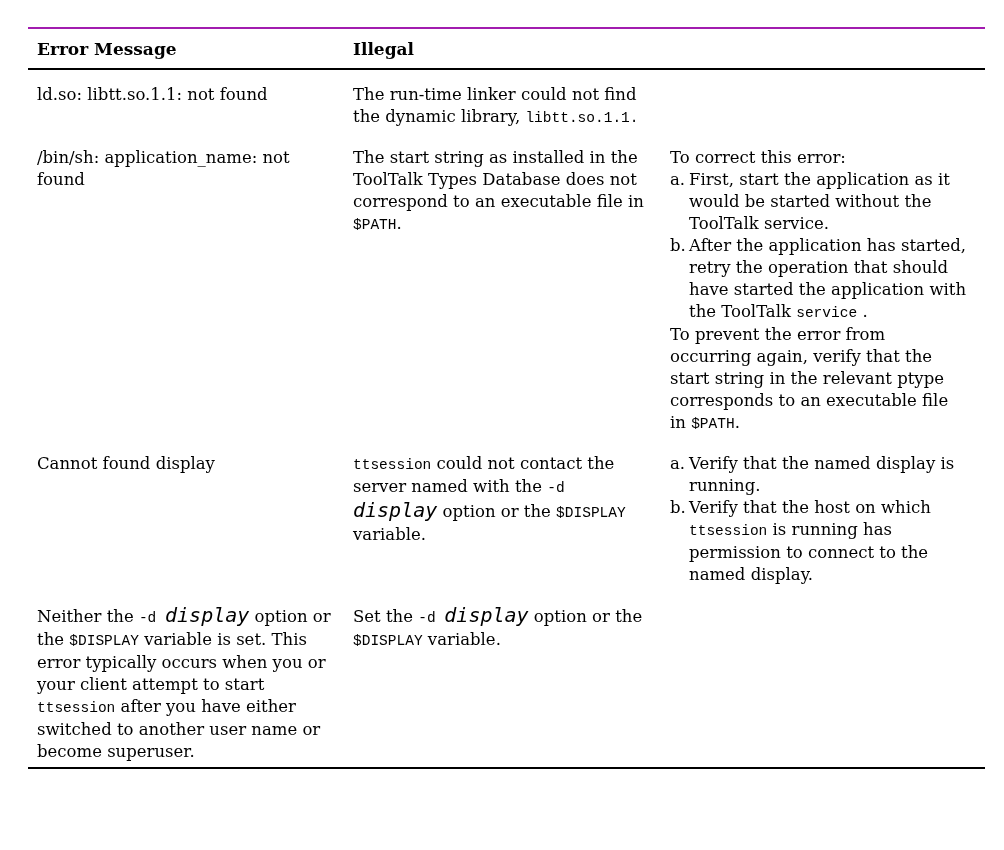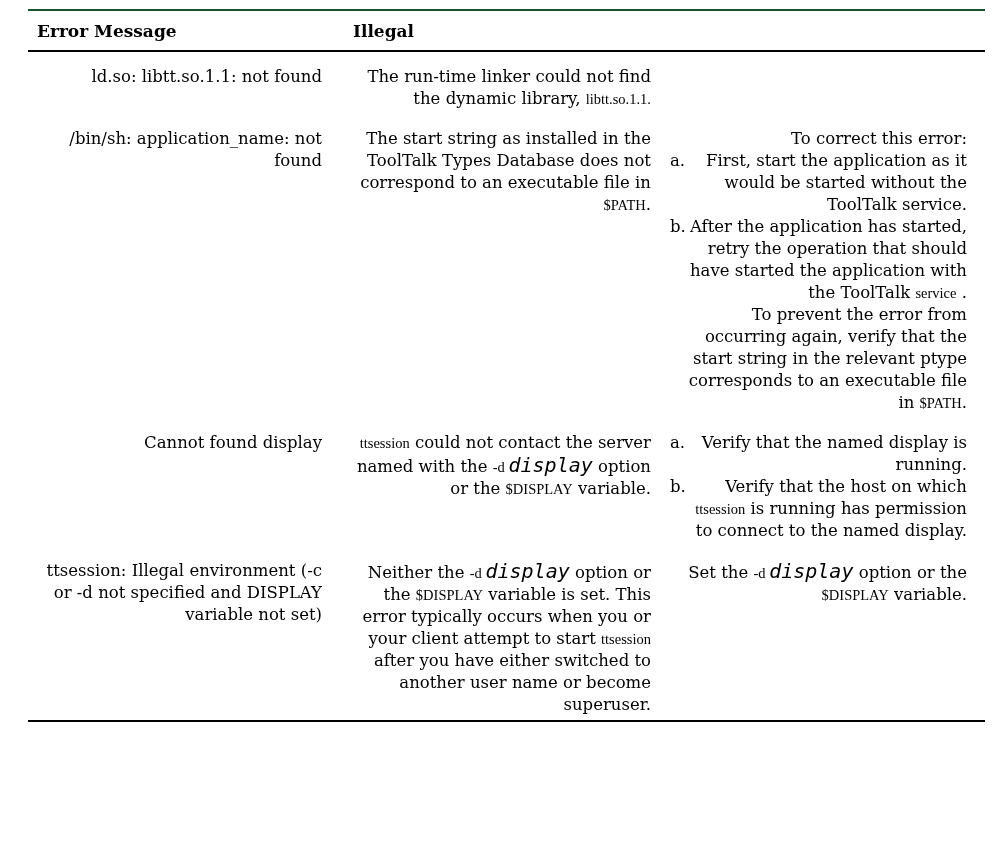--- a/index.html
+++ b/index.html
@@ -6,23 +6,23 @@
   html, body { background: #ffffff; }
   body {
     width: 1004px; height: 850px;
     position: relative;
     font-family: "DejaVu Serif", serif;
     color: #000000;
     overflow: hidden;
   }
   .doc-table {
     position: absolute;
-    left: 28px; top: 9px;
+    left: 28px; top: 27px;
     width: 957px;
-    border-top: 2px solid #14532d;
+    border-top: 2px solid #a21caf;
     border-bottom: 2px solid #000;
   }
   .header-row {
     display: grid;
     grid-template-columns: 316px 317px 324px;
     border-bottom: 2px solid #000;
     padding: 11px 0 10px 0;
   }
   .header-cell {
     padding-left: 9px;
@@ -41,23 +41,23 @@
     font-size: 16.5px;
     line-height: 22px;
     padding-left: 9px;
   }
   .col-error       { padding-right: 22px; }
   .col-description { padding-right: 10px; }
   .col-solution    { padding-right: 18px; }
   .block { }
   .block.list { display: flex; }
   .item-label { flex: none; width: 19px; }
-  .block-text { flex: 1 1 auto; min-width: 0; text-align: right; }
+  .block-text { flex: 1 1 auto; min-width: 0; }
   .run-r  { font-family: "DejaVu Serif", serif; }
-  .run-m  { font-family: Liberation Serif, serif; font-size: 14.5px; }
+  .run-m  { font-family: Liberation Mono, monospace; font-size: 14.5px; }
   .run-mi { font-family: "DejaVu Sans Mono", monospace; font-size: 20px; font-style: italic; }
 </style>
 </head>
 <body>
 
 <div class="doc-table">
   <div class="header-row">
     <div class="header-cell">Error Message</div>
     <div class="header-cell">Illegal</div>
   </div>
@@ -118,25 +118,20 @@
             <span class="item-label">a.</span>
             <div class="block-text"><span class="run-r">Verify that the named display is running.</span></div>
           </div>
           <div class="block list">
             <span class="item-label">b.</span>
             <div class="block-text"><span class="run-r">Verify that the host on which </span><span class="run-m">ttsession</span><span class="run-r"> is running has permission to connect to the named display.</span></div>
           </div>
         </div>
       </div>
       <div class="body-row">
-        <div class="cell col-error">
-          <div class="block">
-            <div class="block-text"><span class="run-r">ttsession: Illegal environment (-c or -d not specified and DISPLAY variable not set)</span></div>
-          </div>
-        </div>
         <div class="cell col-description">
           <div class="block">
             <div class="block-text"><span class="run-r">Neither the </span><span class="run-m">-d </span><span class="run-mi">display</span><span class="run-r"> option or the </span><span class="run-m">$DISPLAY</span><span class="run-r"> variable is set. This error typically occurs when you or your client attempt to start </span><span class="run-m">ttsession</span><span class="run-r"> after you have either switched to another user name or become superuser.</span></div>
           </div>
         </div>
         <div class="cell col-solution">
           <div class="block">
             <div class="block-text"><span class="run-r">Set the </span><span class="run-m">-d </span><span class="run-mi">display</span><span class="run-r"> option or the </span><span class="run-m">$DISPLAY</span><span class="run-r"> variable.</span></div>
           </div>
         </div>

